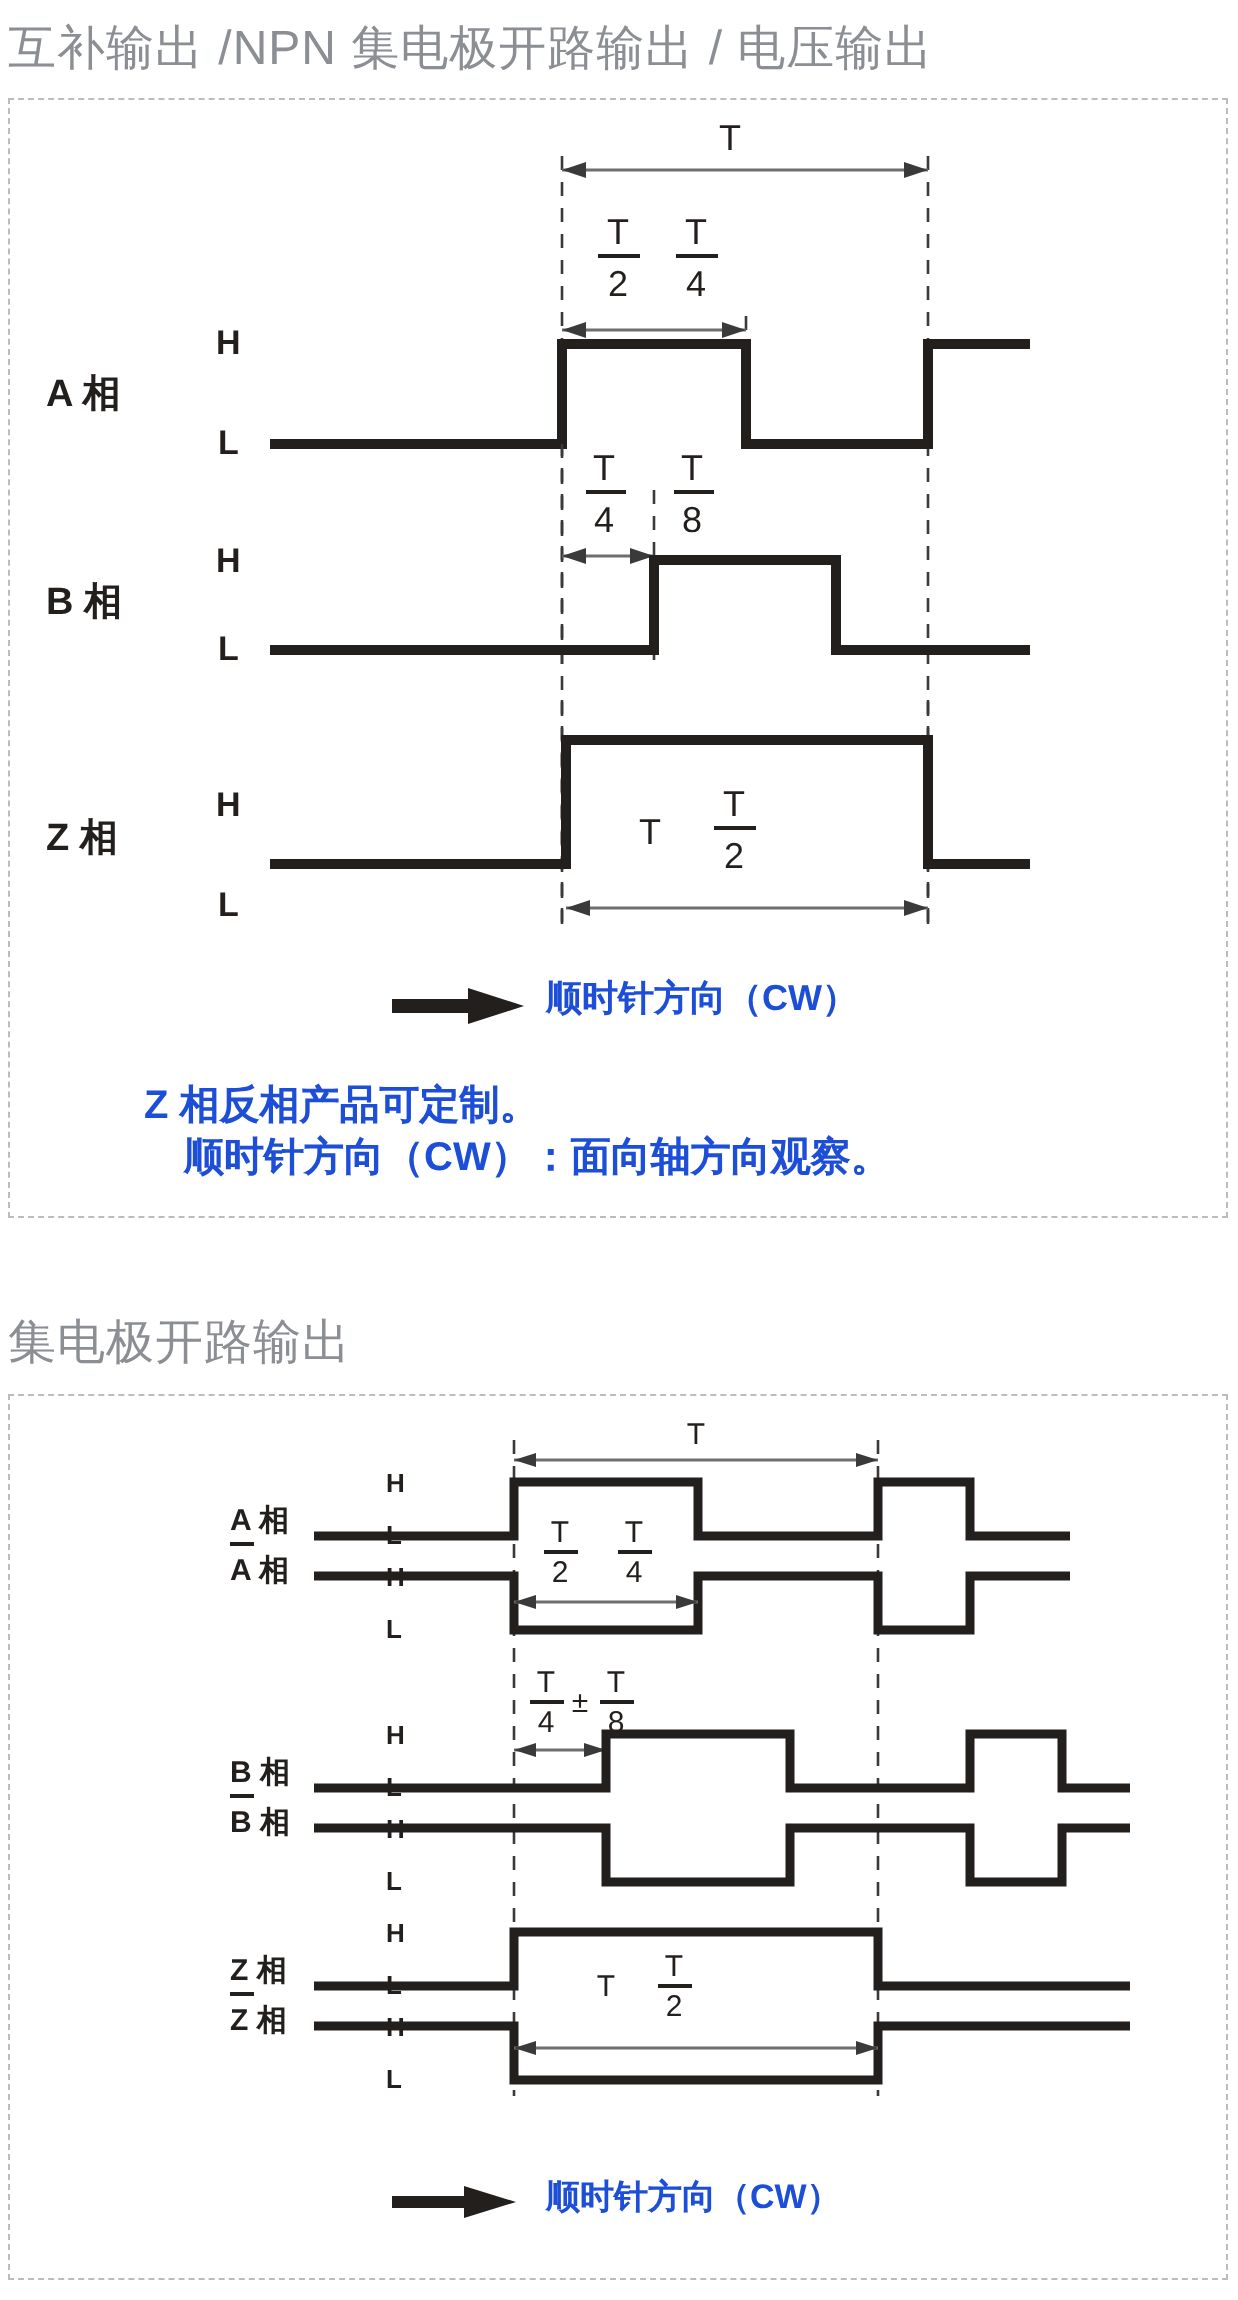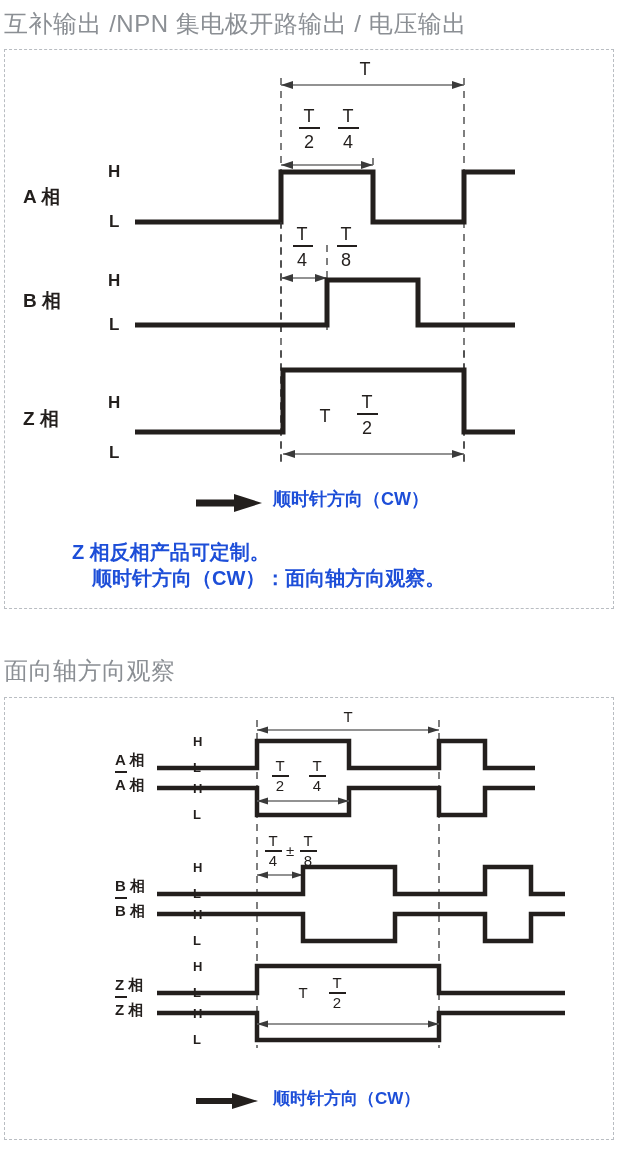--- a/index.html
+++ b/index.html
@@ -143,21 +143,21 @@
   </div>
 
   <svg class="arrow-glyph" id="arrow-1" width="66" height="22" viewBox="0 0 66 22">
     <line x1="0" y1="11" x2="42" y2="11" stroke="#231f1d" stroke-width="7"></line>
     <polygon points="38,2 66,11 38,20" fill="#231f1d"></polygon>
   </svg>
   <div class="note" id="note-cw-1">顺时针方向（CW）</div>
   <div class="note" id="note-line-1">Z 相反相产品可定制。</div>
   <div class="note" id="note-line-2">顺时针方向（CW）：面向轴方向观察。</div>
 
-  <div class="section-title" id="title-2">面向轴方向观察</div>
+  <div class="section-title" id="title-2">集电极开路输出</div>
 
   <div class="diagram-box" id="box-2">
     <svg width="608" height="441" viewBox="0 0 608 441">
 
       <line class="refline" x1="252" y1="22" x2="252" y2="350"></line>
       <line class="refline" x1="434" y1="22" x2="434" y2="350"></line>
 
       <line class="dimline" x1="252" y1="32" x2="434" y2="32"></line>
       <polygon class="dimhead" points="252,32 263,28.5 263,35.5"></polygon>
       <polygon class="dimhead" points="434,32 423,28.5 423,35.5"></polygon>

